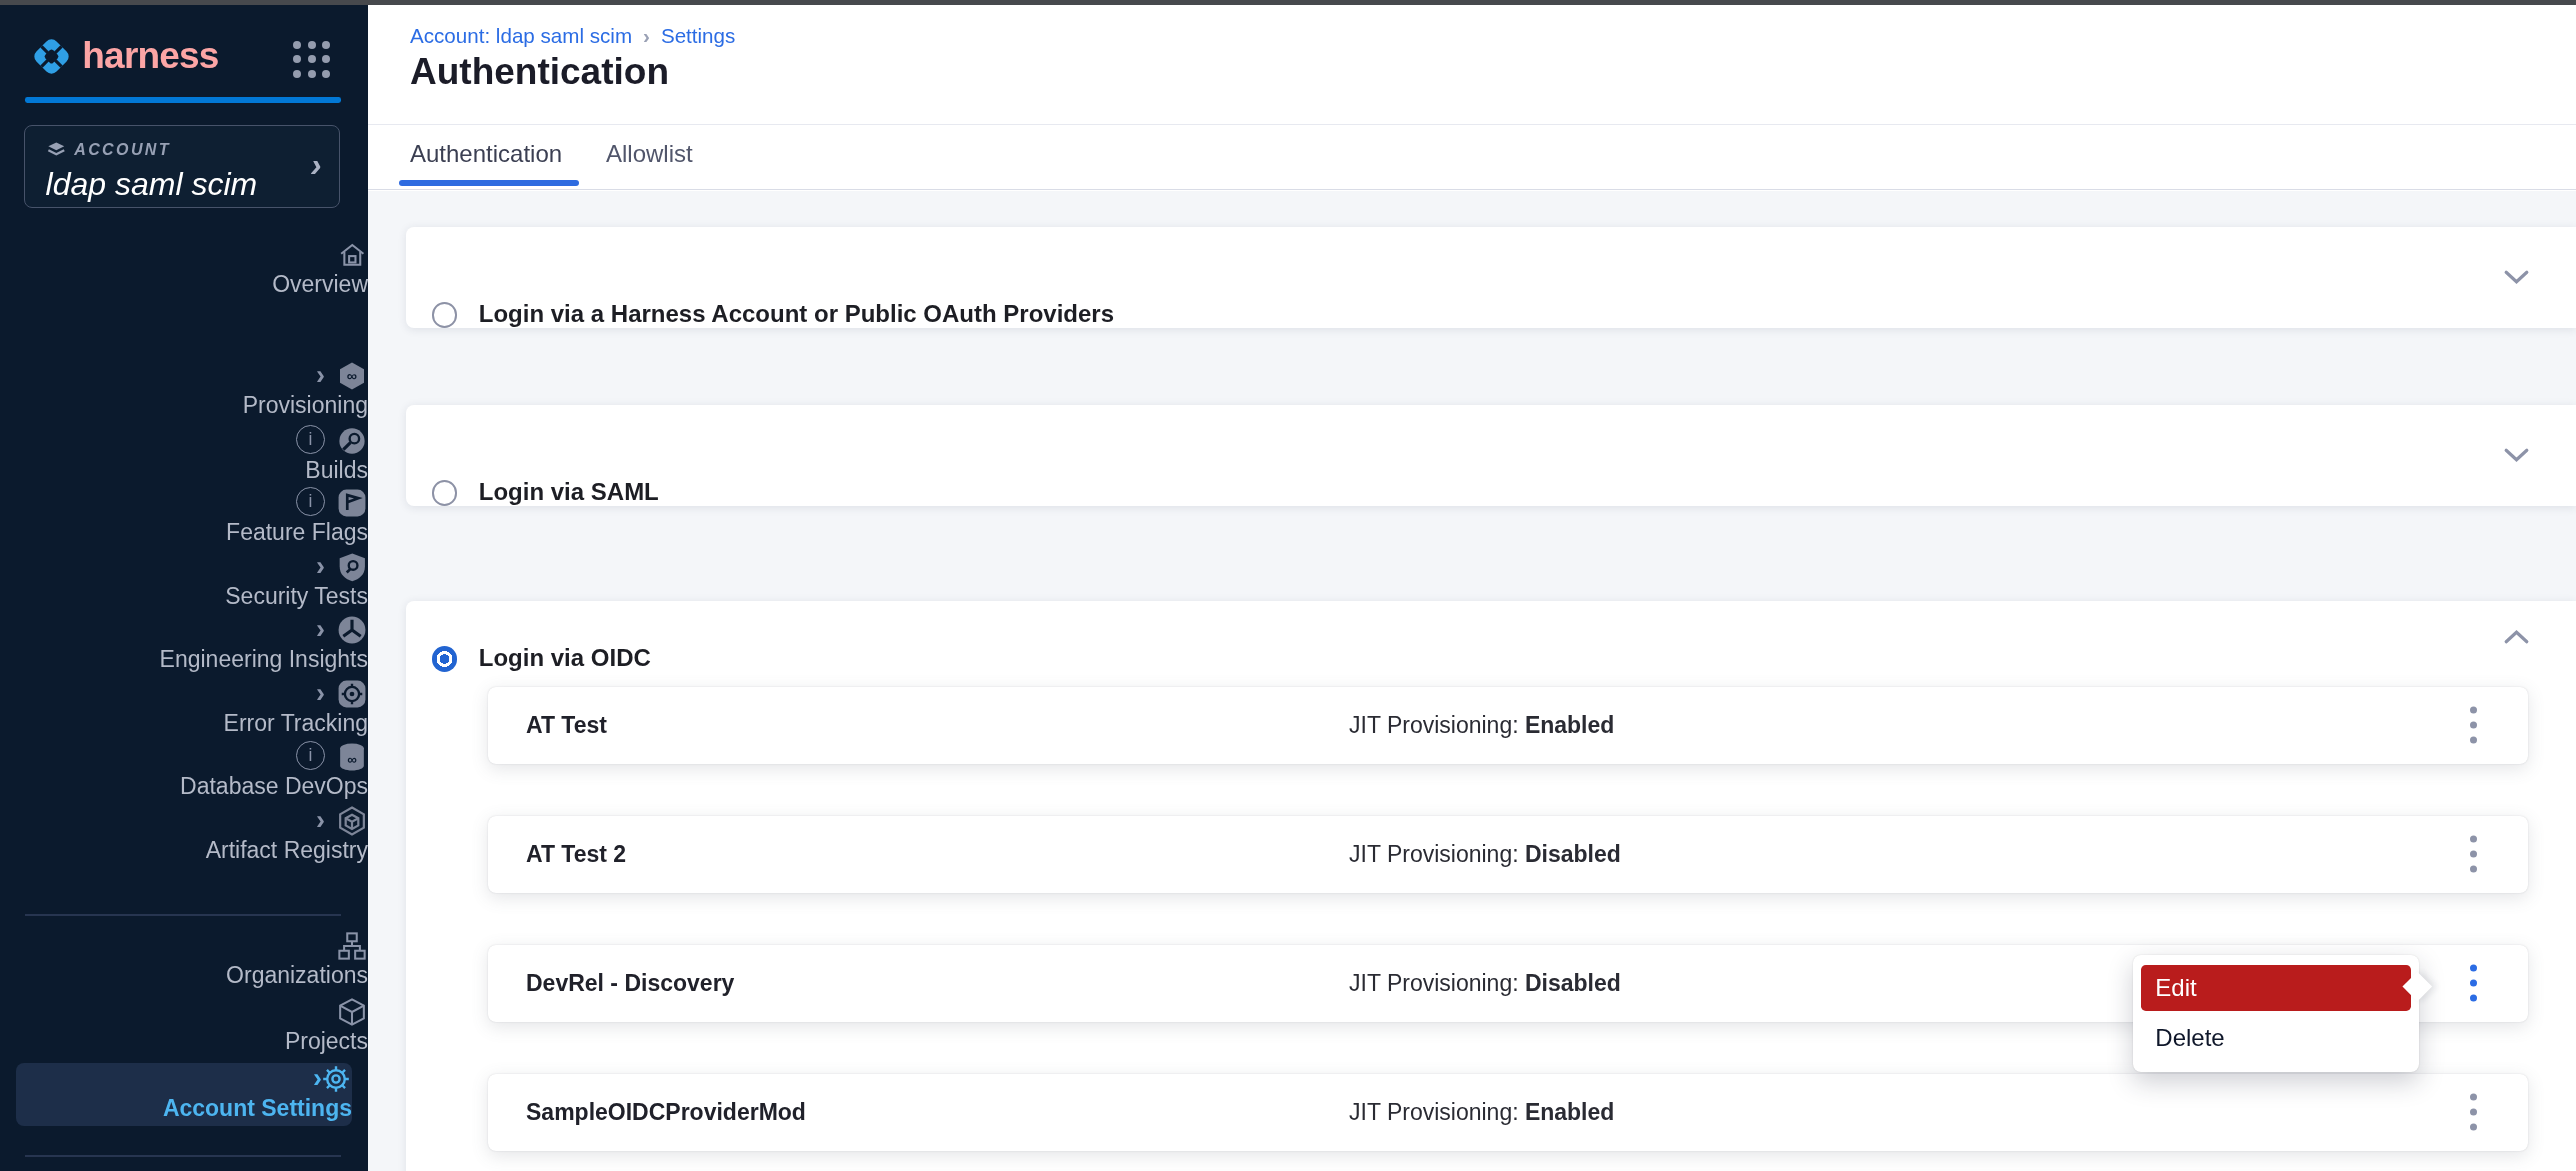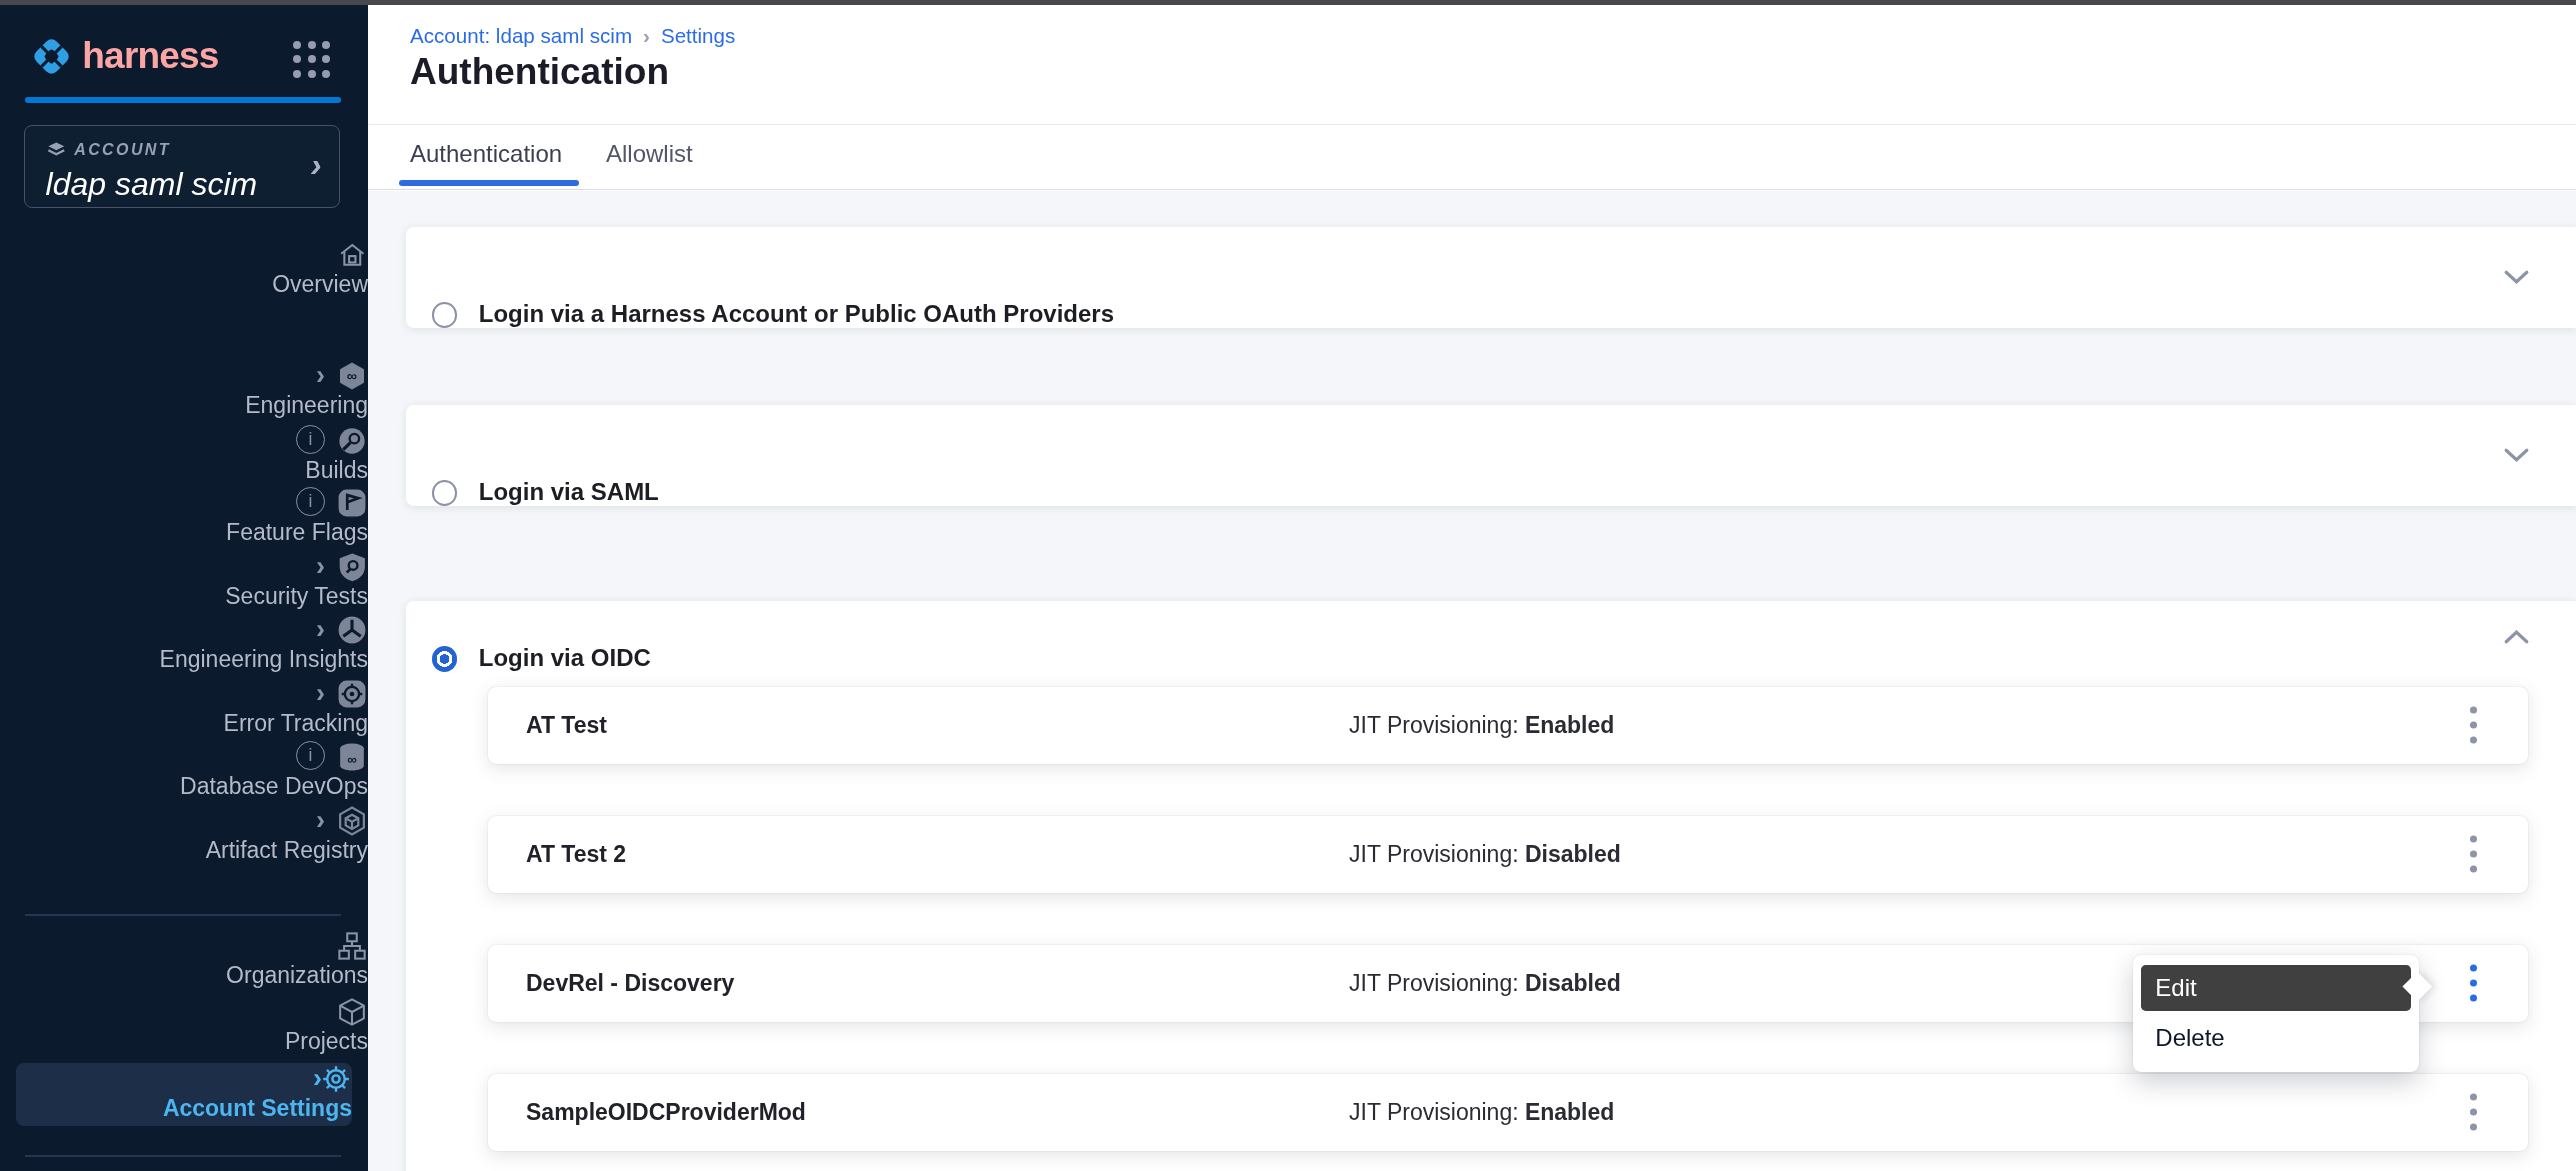--- a/index.html
+++ b/index.html
@@ -81,21 +81,21 @@
     display:flex;flex-direction:column;align-items:center;cursor:pointer;padding:4.8px;}
   .kebab i{width:7.1px;height:7.1px;border-radius:50%;background:#8d93a8;display:block;margin:4px 0;}
   .kebab.blue i{background:#2b6ce4;}
 
   
   .ctx-menu{position:absolute;left:2133px;top:955px;width:286px;background:#ffffff;border-radius:8px;
     box-shadow:0 0 1.6px rgba(0,0,0,0.15), 0 9.5px 25.4px rgba(30,35,60,0.22);z-index:40;padding:9.5px 0 11px;box-sizing:border-box;}
   .ctx-arrow{position:absolute;right:-8.7px;top:20.6px;width:20.6px;height:20.6px;background:#ffffff;
     transform:rotate(45deg);box-shadow:3.2px -3.2px 6.3px rgba(30,35,60,0.10);}
   .ctx-item{height:46px;line-height:46px;font-size:24px;margin:0 8px;padding-left:14.3px;border-radius:4.8px;cursor:pointer;}
-  .ctx-item.hl{background:#404040;color:#ffffff;}
+  .ctx-item.hl{background:#b91c1c;color:#ffffff;}
   .ctx-item.plain{color:#0f172a;margin-top:4.8px;}
 
   svg{display:block;}
 </style>
 </head>
 <body>
 
 <div class="topbar"></div>
 
 <div class="sidebar">
@@ -146,21 +146,21 @@
     <span class="s-label">Overview</span>
   </div>
 
   <div class="s-item" style="top:360px">
     <span class="s-ico">
       <svg width="32" height="32" viewBox="0 0 40 40" style="font-size:29px">
         <path d="M20 3 L35 11.5 V28.5 L20 37 L5 28.5 V11.5 Z" fill="#7d8598"></path>
         <text x="20" y="26" font-size="18" text-anchor="middle" fill="#0b1a2d" font-weight="bold">∞</text>
       </svg>
     </span>
-    <span class="s-label">Engineering</span>
+    <span class="s-label">Provisioning</span>
     <span class="s-trail chev">›</span>
   </div>
 
   <div class="s-item" style="top:425px">
     <span class="s-ico">
       <svg width="30" height="30" viewBox="0 0 38 38">
         <circle cx="19" cy="19" r="16" fill="#7d8598"></circle>
         <circle cx="22" cy="16" r="6" fill="none" stroke="#0b1a2d" stroke-width="3"></circle>
         <line x1="8" y1="30" x2="17" y2="21" stroke="#0b1a2d" stroke-width="4"></line>
       </svg>

